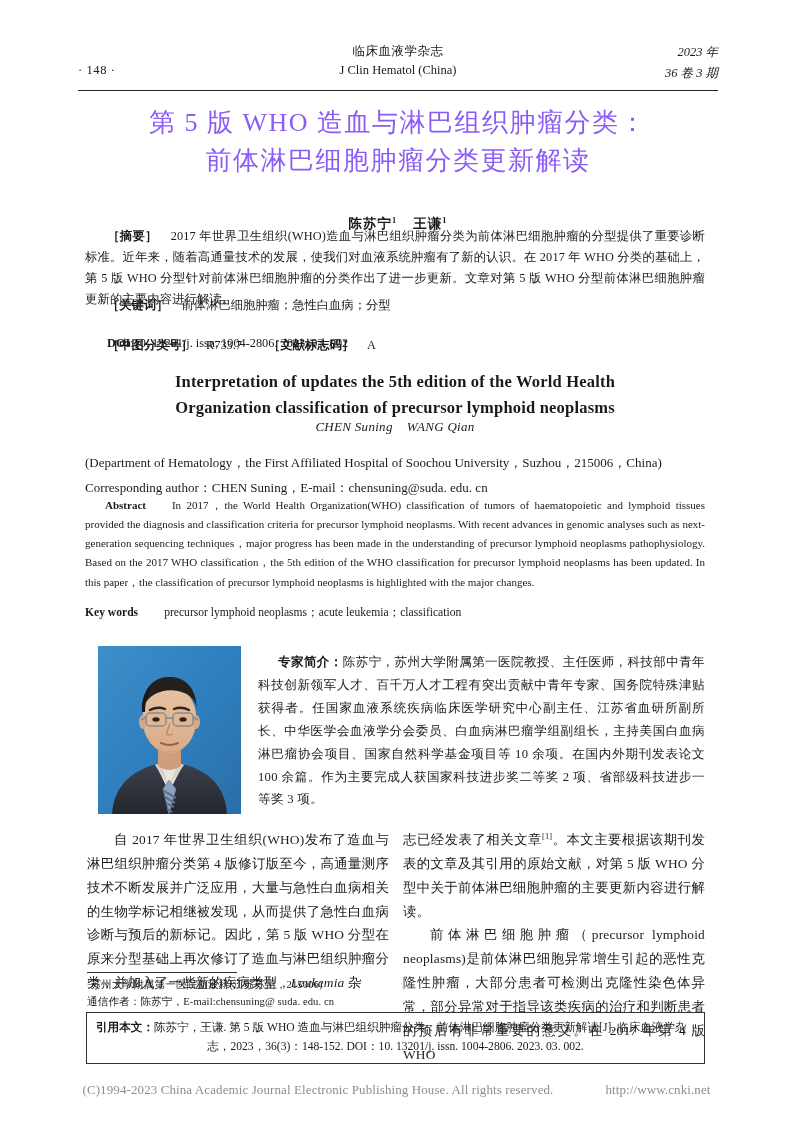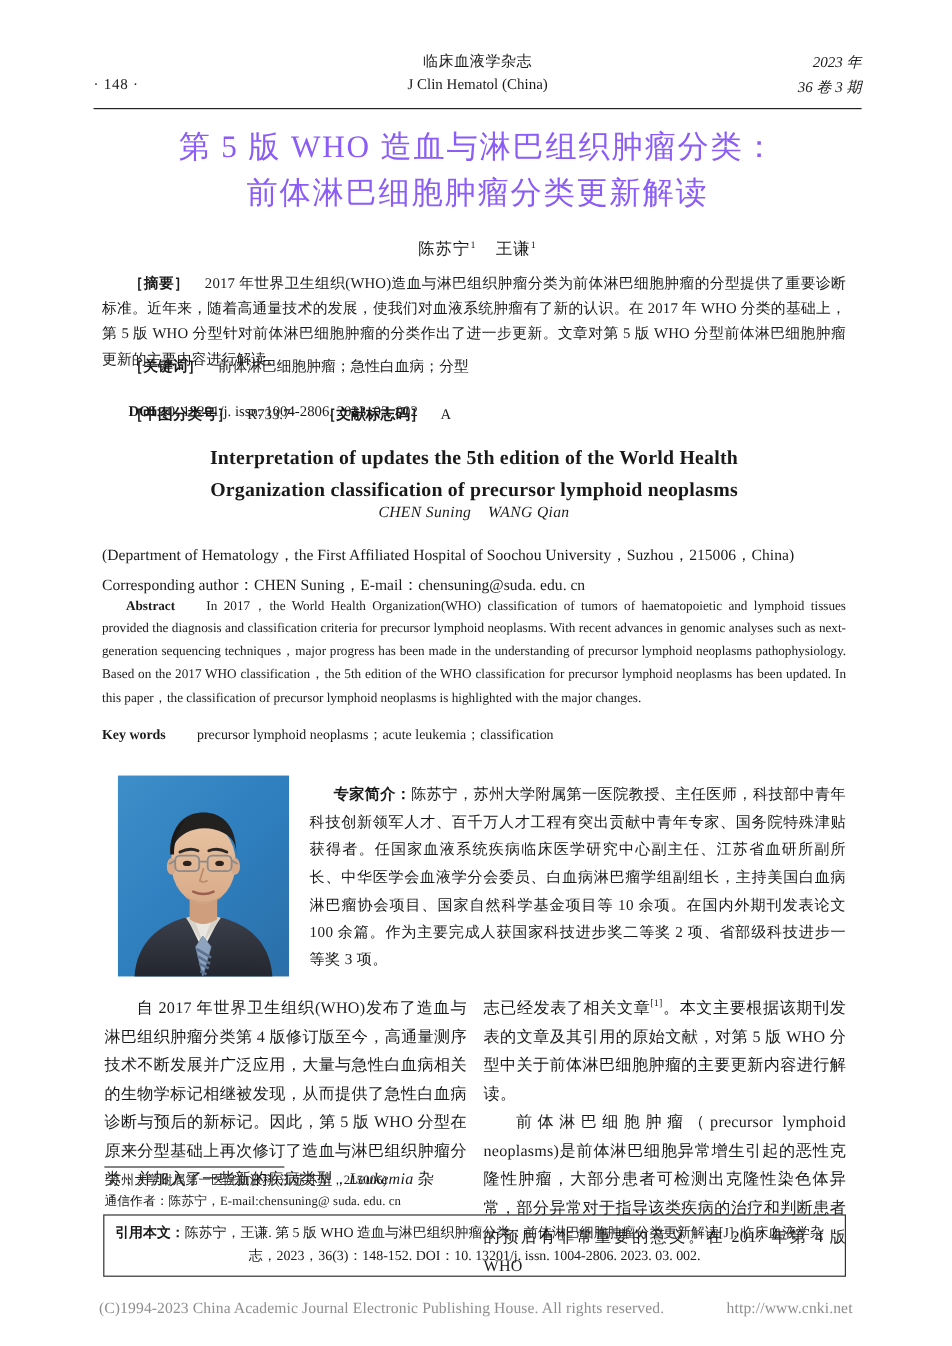--- a/index.html
+++ b/index.html
@@ -80,24 +80,24 @@
     text-align: center;
   }
   .title-cn {
     font-size: 26px;
     line-height: 1.45;
     letter-spacing: 1.5px;
     font-family: "Liberation Serif", "DejaVu Serif", serif;
     color: #8b5cf6;
   }
   .authors-cn {
-    margin-top: 20px;
+    margin-top: 36px;
     font-size: 13.5px;
     letter-spacing: 1px;
-    font-weight: normal;
+    font-weight: bold;
   }
   .authors-cn .sep { display: inline-block; width: 16px; }
   sup { font-size: 0.62em; vertical-align: super; line-height: 0; }
 
   
   .abs-cn {
     position: absolute;
     left: 85px;
     top: 226px;
     width: 620px;

